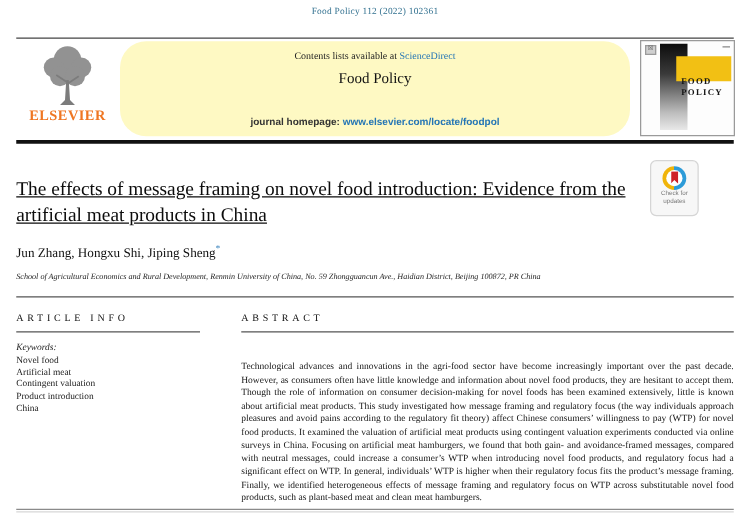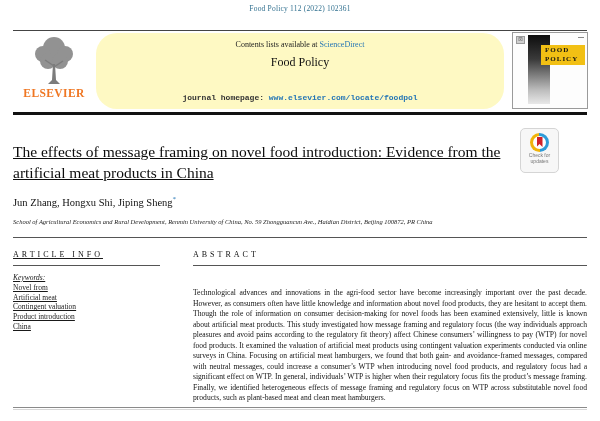--- a/index.html
+++ b/index.html
@@ -21,29 +21,29 @@
   .elsevier{position:absolute;top:34px;left:14px;width:80px;text-align:center;}
   .elsevier svg{display:block;margin:0 auto;}
   .elsevier-name{font-size:11.5px;font-weight:bold;color:#ef7622;letter-spacing:.4px;margin-top:1px;}
 
   
   .banner{position:absolute;left:96px;top:33px;width:408px;height:76px;background:#fef9c3;border-radius:21px;}
   .contents-line{position:absolute;top:7px;left:0;width:100%;text-align:center;font-size:8px;color:#222;}
   .link{color:#2475b5;text-decoration:none;cursor:pointer;}
   .journal-title{position:absolute;top:22px;left:0;width:100%;text-align:center;font-size:12px;color:#111;}
   .homepage-line{position:absolute;bottom:7px;left:0;width:100%;text-align:center;
-                 font-family:Liberation Mono, monospace;font-size:8px;font-weight:bold;color:#333;}
+                 font-family:Liberation Sans, sans-serif;font-size:8px;font-weight:bold;color:#333;}
 
   
   .cover{position:absolute;left:512px;top:32px;width:76px;height:77px;background:#fdfdfd;
          border:1px solid #9a9a9a;box-sizing:border-box;}
   .cover-strip{position:absolute;left:15px;top:2px;width:22px;height:69px;
                background:linear-gradient(#0d0d0d,#3a3a3a 35%,#bdbdbd 80%,#e8e8e8);}
   .cover-band{position:absolute;left:28px;top:12px;width:44px;height:20px;background:#f2c014;
-              padding:1px 0 0 4px;box-sizing:border-box;}
+              padding:16px 0 0 4px;box-sizing:border-box;}
   .cover-band div{font-size:7px;font-weight:bold;letter-spacing:1px;color:#141414;line-height:8.5px;}
   .cover-glyph{position:absolute;left:3px;top:3px;width:7px;height:6px;background:#cfcfcf;
                border:1px solid #9a9a9a;font-size:5px;line-height:5px;color:#555;text-align:center;}
   .cover-dash{position:absolute;right:3px;top:4px;width:6px;height:1px;background:#888;}
 
   
   .title{position:absolute;left:13px;top:141px;width:502px;font-size:15.5px;line-height:21px;color:#0c0c0c;text-decoration:underline;}
   .badge{position:absolute;left:520px;top:128px;width:37px;height:43px;background:#f7f7f7;
          border:1px solid #d5d5d5;border-radius:5px;text-align:center;cursor:pointer;}
   .badge-circle{position:relative;width:19px;height:19px;margin:4px auto 1px;border-radius:50%;
@@ -53,21 +53,21 @@
                   clip-path:polygon(0 0,100% 0,100% 100%,50% 70%,0 100%);}
   .badge-label{font-family:"Liberation Sans", sans-serif;font-size:5px;line-height:5.5px;color:#777;
                padding:0 2px;}
 
   
   .authors{position:absolute;left:13px;top:195px;font-size:10.5px;color:#111;text-align:center;}
   .authors sup{color:#2475b5;font-size:7px;cursor:pointer;}
   .affiliation{position:absolute;left:13px;top:218px;width:574px;font-size:6.5px;font-style:italic;color:#222;}
 
   
-  .info-col{position:absolute;left:13px;top:250px;width:147px;text-decoration:underline;}
+  .info-col{position:absolute;left:13px;top:250px;width:147px;}
   .abs-col{position:absolute;left:193px;top:250px;width:394px;}
   .sec-heading{font-size:8px;letter-spacing:3px;color:#111;}
   .sec-rule{height:0;border-top:1px solid #555;margin-top:6px;}
   .keywords-label{font-size:7.5px;font-style:italic;margin-top:7px;line-height:9.8px;}
   .keyword{font-size:7.5px;line-height:9.8px;}
   .abs-text{margin-top:22px;font-size:7.6px;line-height:10.5px;text-align:justify;color:#141414;}
 </style>
 </head>
 <body>
 
@@ -128,21 +128,21 @@
   </div>
 
   <div class="affiliation">School of Agricultural Economics and Rural Development, Renmin University of China, No. 59 Zhongguancun Ave., Haidian District, Beijing 100872, PR China</div>
 
   <div class="rule-divider"></div>
 
   <div class="info-col">
     <div class="sec-heading">ARTICLE INFO</div>
     <div class="sec-rule"></div>
     <div class="keywords-label">Keywords:</div>
-    <div class="keyword">Novel from</div>
+    <div class="keyword">Novel food</div>
     <div class="keyword">Artificial meat</div>
     <div class="keyword">Contingent valuation</div>
     <div class="keyword">Product introduction</div>
     <div class="keyword">China</div>
   </div>
 
   <div class="abs-col">
     <div class="sec-heading">ABSTRACT</div>
     <div class="sec-rule"></div>
     <div class="abs-text">Technological advances and innovations in the agri-food sector have become increasingly important over the past decade. However, as consumers often have little knowledge and information about novel food products, they are hesitant to accept them. Though the role of information on consumer decision-making for novel foods has been examined extensively, little is known about artificial meat products. This study investigated how message framing and regulatory focus (the way individuals approach pleasures and avoid pains according to the regulatory fit theory) affect Chinese consumers’ willingness to pay (WTP) for novel food products. It examined the valuation of artificial meat products using contingent valuation experiments conducted via online surveys in China. Focusing on artificial meat hamburgers, we found that both gain- and avoidance-framed messages, compared with neutral messages, could increase a consumer’s WTP when introducing novel food products, and regulatory focus had a significant effect on WTP. In general, individuals’ WTP is higher when their regulatory focus fits the product’s message framing. Finally, we identified heterogeneous effects of message framing and regulatory focus on WTP across substitutable novel food products, such as plant-based meat and clean meat hamburgers.</div>

